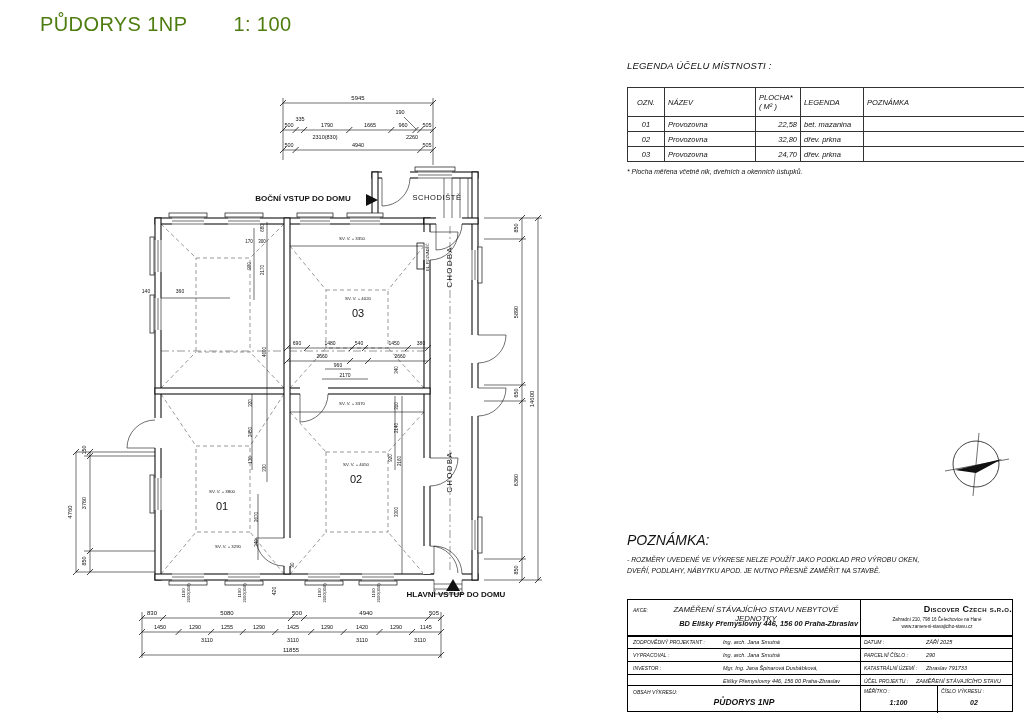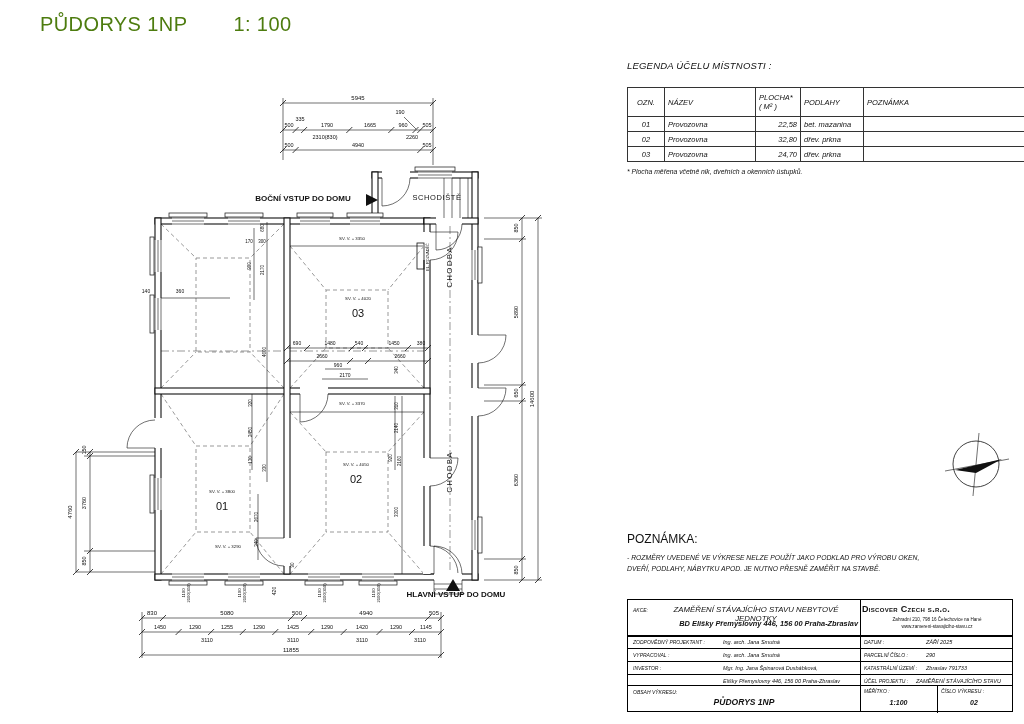--- a/index.html
+++ b/index.html
@@ -28,33 +28,33 @@
   .legend th{height:26px;}
   .legend td{height:12px;}
   .legend .c-ozn{width:30px;text-align:center;}
   .legend .c-plocha{width:38px;text-align:left;}
   .legend td.c-plocha{text-align:right;}
   .legend .c-nazev{width:84px;}
   .legend .c-podlahy{width:56px;}
   .legend .footnote{font-size:6.8px;margin-top:6px;}
   
   .note{left:627px;top:532px;width:390px;}
-  .note-title{font-size:12px;margin:0 0 6px 0;}
+  .note-title{font-size:14px;font-style:italic;margin:0 0 6px 0;}
   .note-line{font-size:6.8px;font-style:italic;line-height:11px;}
   
   .tblock{left:627px;top:599px;width:386px;height:113px;border:1.6px solid #000;box-sizing:border-box;font-style:italic;}
   .tb-vdiv{position:absolute;left:232px;top:0;width:1.4px;height:100%;background:#000;}
   .tb-h36{position:absolute;left:0;top:35px;width:100%;height:1.6px;background:#000;}
   .tb-line{position:absolute;left:0;width:100%;height:1px;background:#000;}
   .tb-h88{position:absolute;left:0;top:85px;width:100%;height:1.4px;background:#000;}
   .tb-vdiv2{position:absolute;left:309px;top:85px;width:1px;height:28px;background:#000;}
   .tb-akce-label{position:absolute;left:5px;top:7px;font-size:5px;}
   .tb-akce1{position:absolute;left:26px;top:5px;width:204px;text-align:center;font-size:7.8px;font-weight:400;}
   .tb-akce2{position:absolute;left:26px;top:19px;width:204px;text-align:right;font-size:7.4px;font-weight:600;}
-  .tb-co-name{position:absolute;left:234px;top:4px;width:150px;text-align:left;font-size:9px;font-weight:bold;font-style:normal;font-variant:small-caps;letter-spacing:.3px;}
+  .tb-co-name{position:absolute;left:234px;top:4px;width:150px;text-align:right;font-size:9px;font-weight:bold;font-style:normal;font-variant:small-caps;letter-spacing:.3px;}
   .tb-co-addr{position:absolute;left:234px;top:17px;width:150px;text-align:center;font-size:4.6px;font-style:normal;}
   .tb-co-web{position:absolute;left:234px;top:24px;width:150px;text-align:center;font-size:4.6px;font-style:normal;}
   .tb-row{position:absolute;left:0;width:232px;height:13px;}
   .tb-row .lb{position:absolute;left:5px;top:3px;font-size:5px;white-space:nowrap;}
   .tb-row .vl{position:absolute;left:95px;top:2.5px;font-size:5.5px;white-space:nowrap;}
   .tb-rrow{position:absolute;left:236px;width:148px;height:13px;}
   .tb-rrow .lb{position:absolute;left:0;top:3px;font-size:5px;white-space:nowrap;}
   .tb-rrow .vl{position:absolute;left:62px;top:2.5px;font-size:5.5px;white-space:nowrap;}
   .tb-obsah-label{position:absolute;left:5px;top:89px;font-size:5px;}
   .tb-obsah{position:absolute;left:0;top:97px;width:232px;text-align:center;font-size:8.5px;font-weight:bold;}
@@ -330,21 +330,21 @@
 </svg>
 
 <div class="abs legend">
   <p class="legend-title">LEGENDA ÚČELU MÍSTNOSTI :</p>
   <table>
     <tbody>
         <tr>
       <th class="c-ozn">OZN.</th>
       <th class="c-nazev">NÁZEV</th>
       <th class="c-plocha"><span>PLOCHA*</span><br><span>( M² )</span></th>
-      <th class="c-podlahy">PODLAHY</th>
+      <th class="c-podlahy">LEGENDA</th>
       <th>POZNÁMKA</th>
     </tr>
     <tr>
       <td class="c-ozn">01</td>
       <td>Provozovna</td>
       <td class="c-plocha">22,58</td>
       <td>bet. mazanina</td>
       <td></td>
     </tr>
     <tr>

